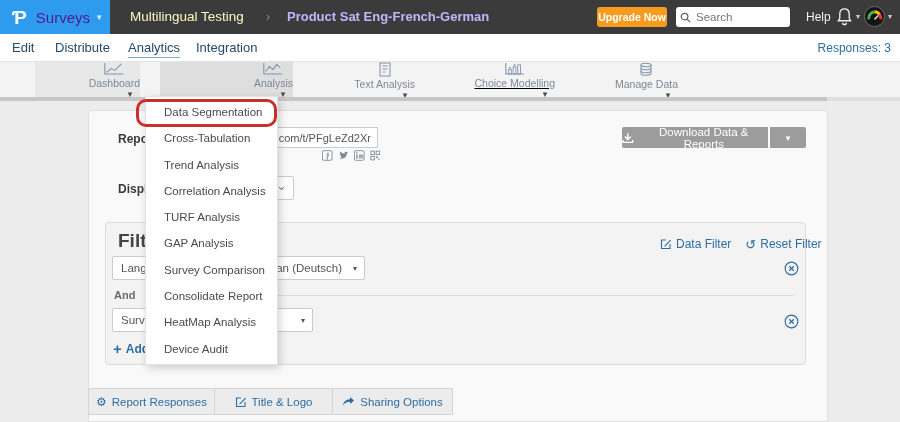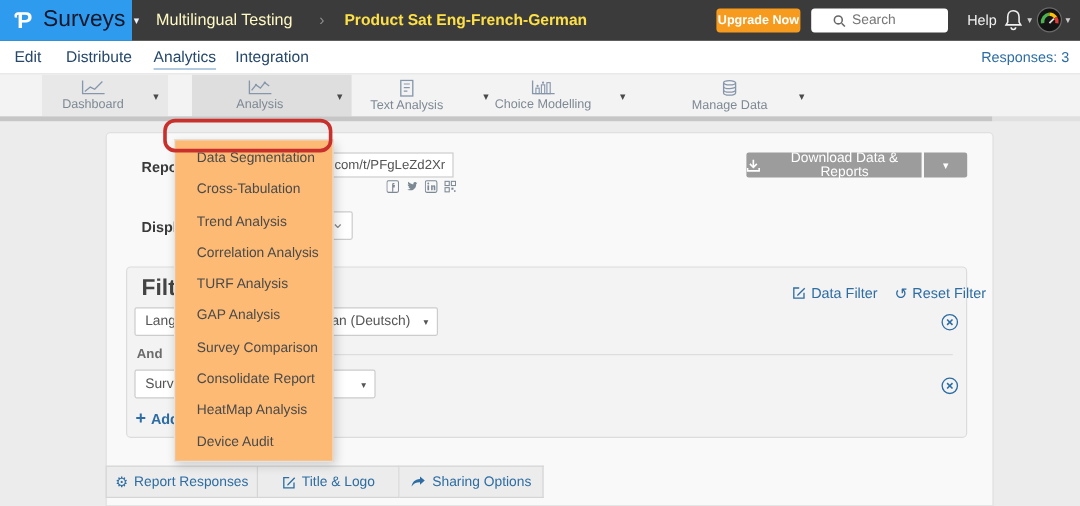--- a/index.html
+++ b/index.html
@@ -4,44 +4,44 @@
 <style>
   * { margin:0; padding:0; box-sizing:border-box; }
   html,body { width:900px; height:422px; }
   body { font-family:"Liberation Sans", sans-serif; }
   .screen { position:relative; width:900px; height:422px; overflow:hidden; background:#ececec; }
 
   
   .topbar { position:absolute; left:0; top:0; width:900px; height:34px; background:var(--topbar,#3b3b3b); z-index:20; }
   .logo-block { position:absolute; left:0; top:0; width:110px; height:34px; background:var(--brand_blue,#2f9bee); display:flex; align-items:center; cursor:pointer; }
   .logo-glyph { color:#fff; font-size:19px; font-weight:bold; margin-left:12px; line-height:1; }
-  .logo-product { color:#0f172a; font-size:19px; margin-left:9px; }
+  .logo-product { color:#4c1d95; font-size:15px; margin-left:9px; }
   .logo-caret { color:#eaf4fd; font-size:9px; margin-left:7px; }
   .crumb-parent { position:absolute; left:130px; top:9px; font-size:13.5px; color:#fef9c3; cursor:pointer; }
   .crumb-sep { position:absolute; left:266px; top:9px; font-size:13px; color:#8d8d8d; }
-  .crumb-current { position:absolute; left:287px; top:9px; font-size:13px; color:#fde047; font-weight:600; }
+  .crumb-current { position:absolute; left:287px; top:9px; font-size:13px; color:#c4b5fd; font-weight:600; }
   .upgrade-btn { position:absolute; left:597px; top:7px; width:70px; height:20px; background:var(--orange,#f79b1e); border:none; border-radius:3px; color:#fff; font-size:10.5px; font-weight:bold; font-family:inherit; cursor:pointer; }
-  .searchbox { position:absolute; left:676px; top:7px; width:114px; height:20px; background:#fff; border-radius:3px; display:flex; align-items:center; padding:0 18px; }
+  .searchbox { position:absolute; left:676px; top:7px; width:114px; height:20px; background:#fff; border-radius:3px; display:flex; align-items:center; padding:0 4px; }
   .searchbox svg { flex:0 0 auto; }
   .searchbox input { border:none; outline:none; width:80px; margin-left:5px; font-size:11.5px; color:#555; font-family:inherit; background:transparent; }
   .help-link { position:absolute; left:806px; top:10px; color:#f2f2f2; font-size:12px; cursor:pointer; }
   .bell-wrap { position:absolute; left:836px; top:7px; display:flex; align-items:center; cursor:pointer; }
   .mini-caret { color:#cfcfcf; font-size:8px; margin-left:3px; }
   .avatar-wrap { position:absolute; left:864px; top:6px; display:flex; align-items:center; cursor:pointer; }
   .avatar { width:21px; height:21px; border-radius:50%; background:#141414; border:1px solid #6b6b6b; overflow:hidden; }
 
   
   .navrow { position:absolute; left:0; top:34px; width:900px; height:28px; background:#ffffff; border-bottom:1px solid #e4e4e4; z-index:5; }
   .nav-link { position:absolute; top:6px; font-size:13px; font-weight:400; color:var(--navy,#26486b); cursor:pointer; }
   .nav-link.active { border-bottom:1px solid #7fa8cc; padding-bottom:2px; }
   .responses { position:absolute; right:9px; top:7px; font-size:12px; color:var(--accent,#2d6da3); }
 
   
   .toolbar { position:absolute; left:0; top:62px; width:900px; height:35px; background:#f3f3f3; z-index:4; }
-  .tb-group { position:absolute; top:0; height:35px; display:flex; align-items:center; cursor:pointer; }
+  .tb-group { position:absolute; top:0; height:35px; display:flex; align-items:flex-end; cursor:pointer;flex-direction:column; }
   .tb-main { flex:1; display:flex; flex-direction:column; align-items:center; justify-content:center; gap:1px; }
   .tb-label { font-size:10.5px; color:#7e8994; }
   .tb-caret { width:20px; display:flex; align-items:center; justify-content:center; color:#4a4a4a; font-size:9px; }
   .tb-icon { color:#8696ab; line-height:0; }
   .hscroll-thumb { position:absolute; left:0; top:97px; width:827px; height:4px; background:#c6c6c6; z-index:4; }
   .hscroll-track { position:absolute; left:827px; top:97px; width:73px; height:4px; background:#e0e0e0; z-index:4; }
 
   
   .page-bg { position:absolute; left:0; top:101px; width:900px; height:321px; background:#ececec; }
   .main-panel { position:absolute; left:88px; top:110px; width:740px; height:312px; background:#f9f9f9; border:1px solid #e0e0e0; border-radius:4px 4px 0 0; }
@@ -74,21 +74,21 @@
   .and-line { position:absolute; left:150px; top:295px; width:644px; height:1px; background:#ddd; }
   .add-btn { position:absolute; left:113px; top:340px; display:flex; align-items:center; gap:4px; color:var(--accent,#2d6da3); font-size:12px; font-weight:bold; cursor:pointer; background:none; border:none; font-family:inherit; padding:0; }
 
   
   .tabbar { position:absolute; left:88px; top:388px; display:flex; z-index:2; }
   .tab { height:27px; background:#ececec; border:1px solid #d5d5d5; border-left:none; display:flex; align-items:center; justify-content:center; gap:5px; color:var(--accent,#2d6da3); font-size:11.5px; cursor:pointer; }
   .tab:first-child { border-left:1px solid #d5d5d5; }
   .tab .uglyph { font-size:12px; line-height:1; }
 
   
-  .menu { position:absolute; left:145px; top:116px; width:133px; background:#fdba74; border:1px solid #e3e3e3; box-shadow:2px 3px 8px rgba(0,0,0,0.18); z-index:50; padding:2px 0; }
+  .menu { position:absolute; left:145px; top:96px; width:133px; background:#ffffff; border:1px solid #e3e3e3; box-shadow:2px 3px 8px rgba(0,0,0,0.18); z-index:50; padding:2px 0; }
   .menu-item { height:26.3px; line-height:26.3px; padding-left:18px; font-size:11.5px; color:#4a4a4a; cursor:pointer; white-space:nowrap; }
   .highlight-box { position:absolute; left:136px; top:99px; width:141px; height:28px; border:3px solid var(--red,#c9302c); border-radius:10px; z-index:60; pointer-events:none; }
 
   .uglyph { font-style:normal; }
 </style>
 </head>
 <body>
 
 <div class="screen">
 
@@ -166,21 +166,21 @@
         <span class="tb-icon"><svg width="16" height="15" viewBox="0 0 16 15">
               <rect x="3" y="1" width="10" height="13" fill="none" stroke="currentColor" stroke-width="1.1"></rect>
               <line x1="5.5" y1="4" x2="10.5" y2="4" stroke="currentColor" stroke-width="1"></line>
               <line x1="5.5" y1="7" x2="10.5" y2="7" stroke="currentColor" stroke-width="1"></line>
               <line x1="5.5" y1="10" x2="8.5" y2="10" stroke="currentColor" stroke-width="1"></line>
             </svg></span>
         <span class="tb-label">Text Analysis</span>
       </div>
       <span class="tb-caret uglyph">▾</span>
     </div>
-    <div class="tb-group" style="left:396px;width:133px;">
+    <div class="tb-group" style="left:422px;width:133px;text-decoration:underline;">
       <div class="tb-main">
         <span class="tb-icon"><svg width="22" height="14" viewBox="0 0 24 15">
               <polyline points="2,1 2,13 22,13" fill="none" stroke="currentColor" stroke-width="1.2"></polyline>
               <rect x="5" y="8" width="3" height="5" fill="none" stroke="currentColor" stroke-width="1"></rect>
               <rect x="10" y="5" width="3" height="8" fill="none" stroke="currentColor" stroke-width="1"></rect>
               <rect x="15" y="3" width="3" height="10" fill="none" stroke="currentColor" stroke-width="1"></rect>
               <circle cx="6.5" cy="6" r="1" fill="currentColor"></circle>
               <circle cx="11.5" cy="3" r="1" fill="currentColor"></circle>
             </svg></span>
         <span class="tb-label">Choice Modelling</span>

